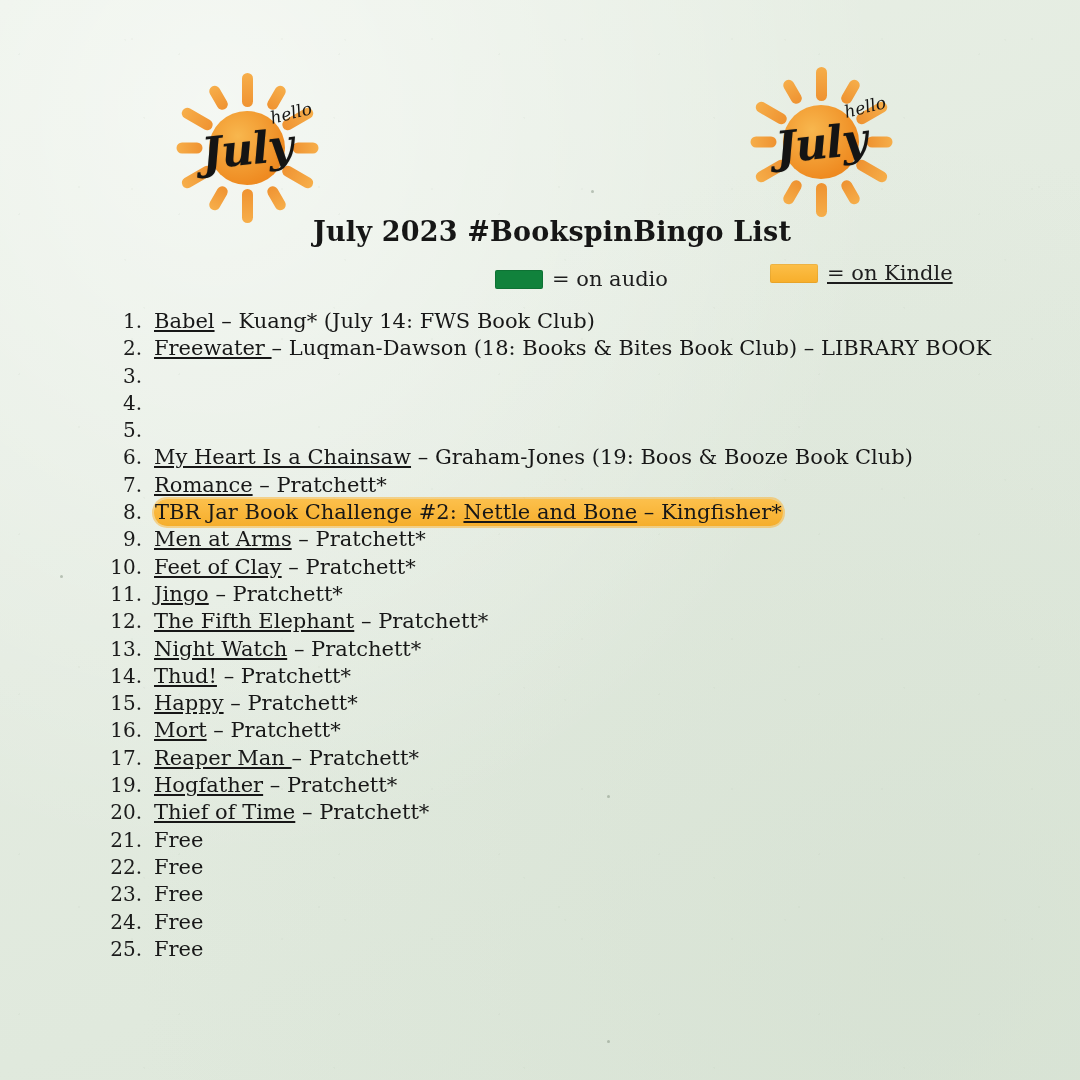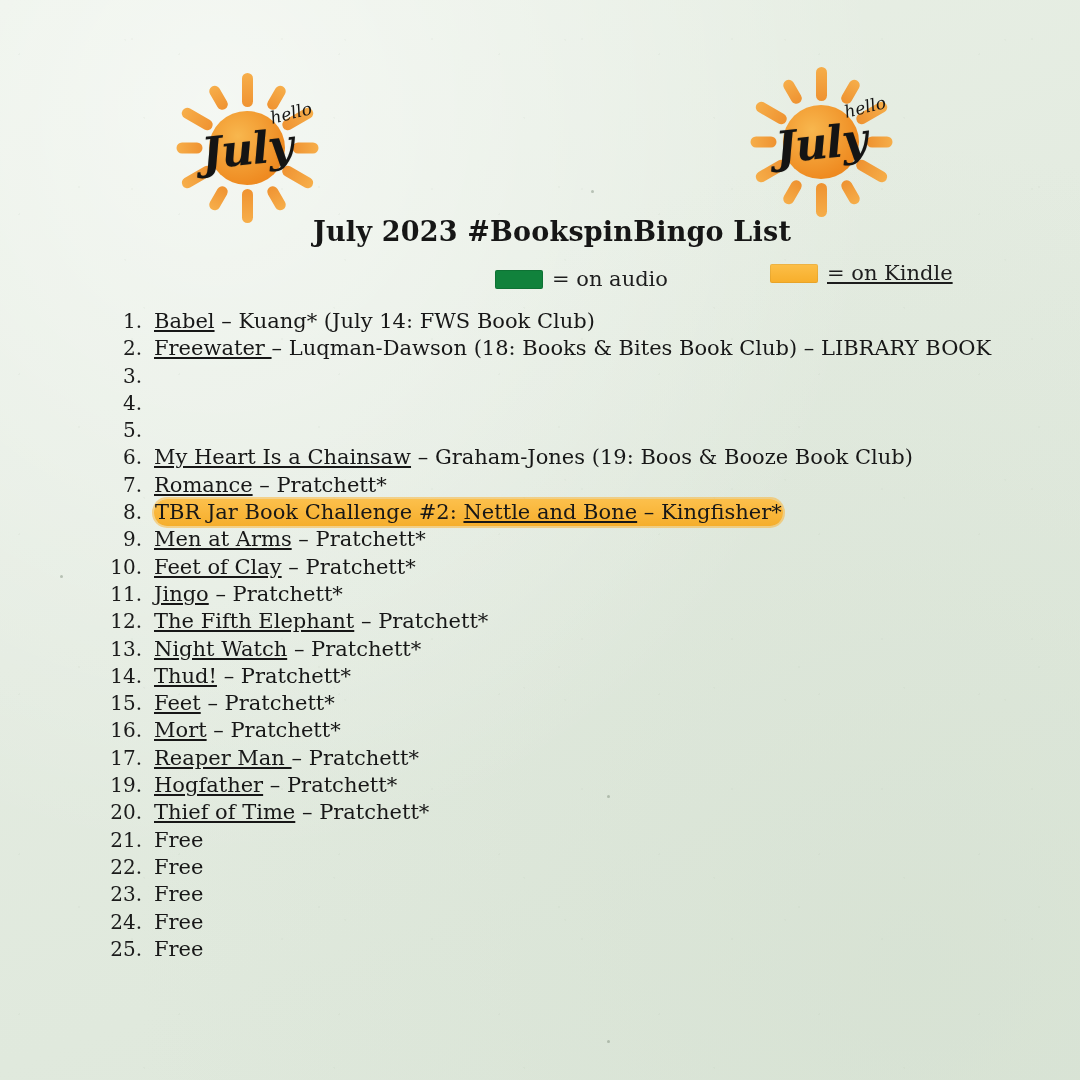--- a/index.html
+++ b/index.html
@@ -291,21 +291,21 @@
     <div class="row">
       <span class="num">13.</span>
       <span class="txt"><span class="u">Night Watch</span> <span>– Pratchett*</span></span>
     </div>
     <div class="row">
       <span class="num">14.</span>
       <span class="txt"><span class="u">Thud!</span> <span>– Pratchett*</span></span>
     </div>
     <div class="row">
       <span class="num">15.</span>
-      <span class="txt"><span class="u">Feet</span> <span>– Pratchett*</span></span>
+      <span class="txt"><span class="u">Happy</span> <span>– Pratchett*</span></span>
     </div>
     <div class="row">
       <span class="num">16.</span>
       <span class="txt"><span class="u">Mort</span> <span>– Pratchett*</span></span>
     </div>
     <div class="row">
       <span class="num">17.</span>
       <span class="txt"><span class="u">Reaper Man </span> <span>– Pratchett*</span></span>
     </div>
     <div class="row">

